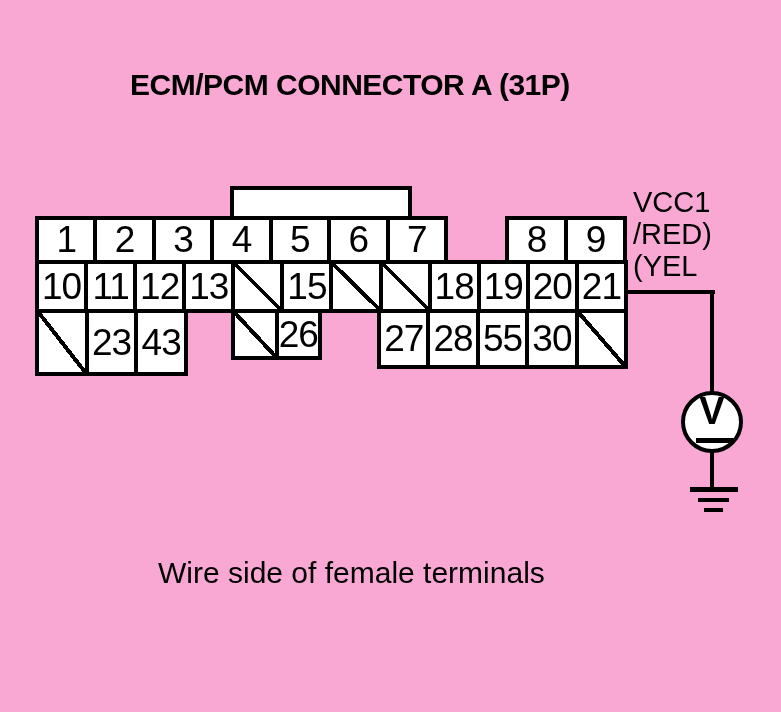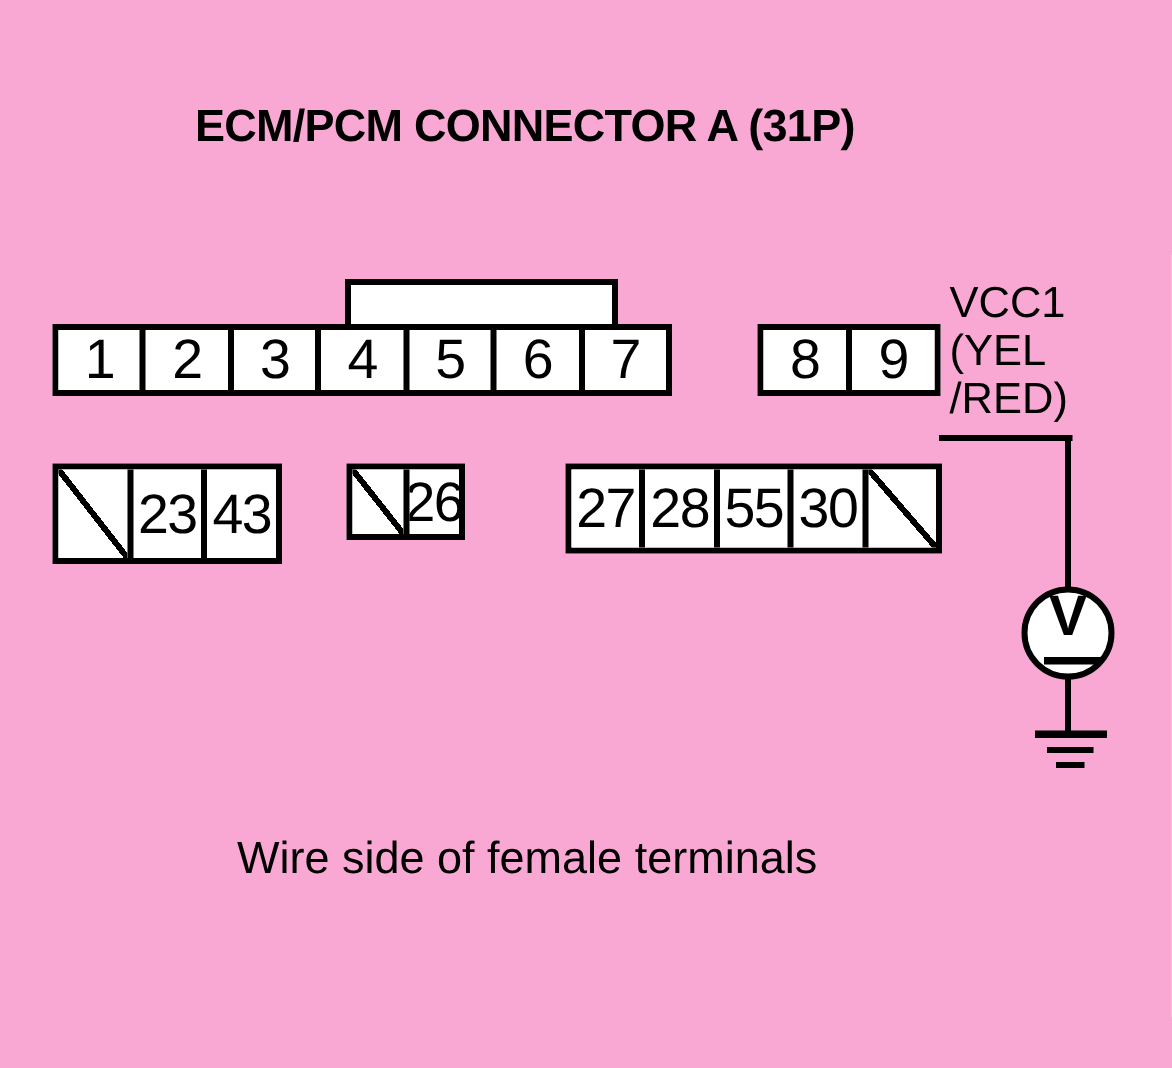--- a/index.html
+++ b/index.html
@@ -18,21 +18,21 @@
   }
   
   .row {
     position:absolute; display:flex; border:4px solid #000;
     box-sizing:border-box; background:#fff;
   }
   .row1l { left:35px;  top:216px; width:413px; height:48px; }
   .row1r { left:505px; top:216px; width:122px; height:48px; }
   .row2  { left:35px;  top:260px; width:593px; height:53px; }
   .row3a { left:35px;  top:309px; width:153px; height:67px; }
-  .row3b { left:231px; top:309px; width:79px; height:51px; }
+  .row3b { left:231px; top:309px; width:91px; height:51px; }
   .row3c { left:377px; top:309px; width:251px; height:60px; }
   .cell {
     flex:1; display:flex; align-items:center; justify-content:center;
     border-left:4px solid #000; font-size:37px; letter-spacing:-1px;
     overflow:hidden; background:#fff;
   }
   .cell:first-child { border-left:none; }
   .cell.slash {
     background-image:linear-gradient(to top right,
       transparent calc(50% - 2px), #000 calc(50% - 2px),
@@ -88,20 +88,34 @@
     <div class="cell">5</div>
     <div class="cell">6</div>
     <div class="cell">7</div>
   </div>
 
   <div class="row row1r">
     <div class="cell">8</div>
     <div class="cell">9</div>
   </div>
 
+  <div class="row row2">
+    <div class="cell">10</div>
+    <div class="cell">11</div>
+    <div class="cell">12</div>
+    <div class="cell">13</div>
+    <div class="cell slash"></div>
+    <div class="cell">15</div>
+    <div class="cell slash"></div>
+    <div class="cell slash"></div>
+    <div class="cell">18</div>
+    <div class="cell">19</div>
+    <div class="cell">20</div>
+    <div class="cell">21</div>
+  </div>
 
   <div class="row row3a">
     <div class="cell slash"></div>
     <div class="cell">23</div>
     <div class="cell">43</div>
   </div>
 
   <div class="row row3b">
     <div class="cell slash"></div>
     <div class="cell">26</div>
@@ -110,22 +124,22 @@
   <div class="row row3c">
     <div class="cell">27</div>
     <div class="cell">28</div>
     <div class="cell">55</div>
     <div class="cell">30</div>
     <div class="cell slash"></div>
   </div>
 
   <div class="vcc">
     <div>VCC1</div>
+    <div>/RED)</div>
     <div>(YEL</div>
-    <div>/RED)</div>
   </div>
 
   <div class="wire wire-h"></div>
   <div class="wire wire-v1"></div>
 
   <div class="meter">
     <div class="v">V</div>
     <div class="vbar"></div>
   </div>
 

